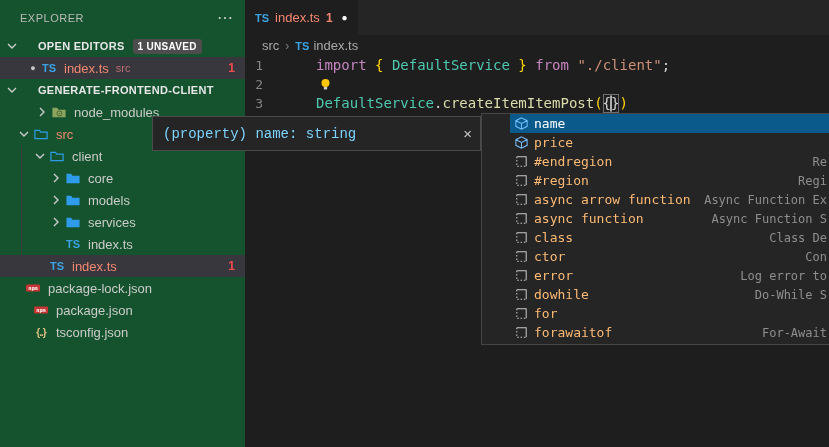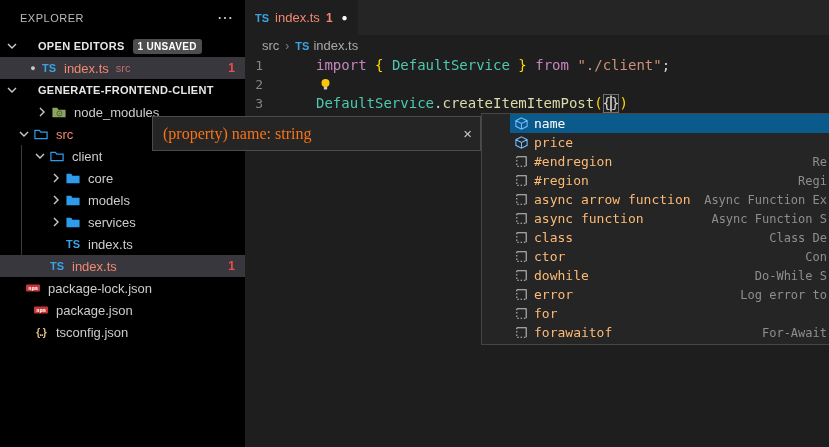--- a/index.html
+++ b/index.html
@@ -1,21 +1,21 @@
 <!DOCTYPE html>
 <html><head>
 <meta charset="utf-8">
 <style>
   * { margin:0; padding:0; box-sizing:border-box; }
   html,body { width:829px; height:447px; overflow:hidden; background:#1e1e1e;
               font-family:"Liberation Sans", sans-serif; }
   #stage { position:relative; width:829px; height:447px; background:#1e1e1e; overflow:hidden; }
 
   
-  #sidebar { position:absolute; left:0; top:0; width:245px; height:447px; background:#000000; color:#cccccc; }
+  #sidebar { position:absolute; left:0; top:0; width:245px; height:447px; background:#14532d; color:#cccccc; }
   .sb-header { height:35px; display:flex; align-items:center; padding:0 12px 0 20px; }
   .sb-title { font-size:11px; letter-spacing:.5px; color:#bbbbbb; }
   .sb-actions { margin-left:auto; color:#cccccc; font-size:16px; line-height:10px; cursor:pointer; }
   .section-row { height:22px; display:flex; align-items:center; padding-left:4px; cursor:pointer; }
   .section-label { font-size:11px; font-weight:bold; color:#e7e7e7; letter-spacing:.3px; margin-left:18px; }
   .section-badge { margin-left:8px; background:#4d4d4d; color:#ffffff; font-size:10px; font-weight:bold;
                    padding:2px 5px; border-radius:3px; letter-spacing:.3px; }
   .row { height:22px; display:flex; align-items:center; font-size:13px; color:#cccccc; position:relative; cursor:pointer; }
   .row.selected { background:#37373d; }
   .row .count { position:absolute; right:10px; color:#f14c4c; font-size:12px; font-weight:bold; }
@@ -55,21 +55,21 @@
   .tok-brace-match { color:#d4d4d4; outline:1px solid #6e6e6e; outline-offset:-1px;
                      text-decoration:underline; text-decoration-style:wavy; text-decoration-color:#f14c4c;
                      text-decoration-thickness:1px; text-underline-offset:3px; }
   .cursor { position:relative; width:0; height:17px; }
   .cursor::after { content:""; position:absolute; left:-1px; top:1px; width:2px; height:15px; background:#aeafad; }
   .bulb { display:inline-flex; width:15px; height:15px; cursor:pointer; }
 
   
   #tooltip { position:absolute; left:152px; top:116px; width:329px; height:35px; background:#252526;
              border:1px solid #4b4b4b; display:flex; align-items:center; padding:0 8px 0 10px; }
-  #tooltip .txt { font-family:Liberation Serif, serif; font-size:16px; color:#f97316; white-space:pre; }
+  #tooltip .txt { font-family:Liberation Mono, monospace; font-size:14px; color:#7dd3fc; white-space:pre; }
   #tooltip .close { margin-left:auto; color:#c8c8c8; font-size:15px; cursor:pointer; line-height:15px; }
 
   
   #suggest { position:absolute; left:481px; top:113px; width:348px; height:232px; background:#252526;
              border:1px solid #454545; border-right:none; overflow:hidden; }
   .s-row { height:19px; display:flex; align-items:center; padding:0 2px 0 3px; cursor:pointer;margin-left:28px; }
   .s-row .icon { width:16px; margin-right:5px; }
   .s-row .s-label { font-family:"DejaVu Sans Mono", monospace; font-size:13px; color:#fdba74; white-space:pre; }
   .s-row .s-detail { margin-left:auto; font-family:"DejaVu Sans Mono", monospace; font-size:12px;
                      color:#8e8e8e; white-space:pre; }
@@ -363,32 +363,32 @@
         <span class="s-label">ctor</span>
         <span class="s-detail">Con</span>
       </div>
       <div class="s-row">
         <span class="icon">
           <svg width="15" height="15" viewBox="0 0 16 16">
             <path d="M3 3h10v10" stroke="#c8c8c8" stroke-width="1.1" fill="none"></path>
             <path d="M3 3v10h10" stroke="#c8c8c8" stroke-width="1.1" fill="none" stroke-dasharray="1.6 1.9"></path>
           </svg>
         </span>
+        <span class="s-label">error</span>
+        <span class="s-detail">Log error to</span>
+      </div>
+      <div class="s-row">
+        <span class="icon">
+          <svg width="15" height="15" viewBox="0 0 16 16">
+            <path d="M3 3h10v10" stroke="#c8c8c8" stroke-width="1.1" fill="none"></path>
+            <path d="M3 3v10h10" stroke="#c8c8c8" stroke-width="1.1" fill="none" stroke-dasharray="1.6 1.9"></path>
+          </svg>
+        </span>
         <span class="s-label">dowhile</span>
         <span class="s-detail">Do-While S</span>
-      </div>
-      <div class="s-row">
-        <span class="icon">
-          <svg width="15" height="15" viewBox="0 0 16 16">
-            <path d="M3 3h10v10" stroke="#c8c8c8" stroke-width="1.1" fill="none"></path>
-            <path d="M3 3v10h10" stroke="#c8c8c8" stroke-width="1.1" fill="none" stroke-dasharray="1.6 1.9"></path>
-          </svg>
-        </span>
-        <span class="s-label">error</span>
-        <span class="s-detail">Log error to</span>
       </div>
       <div class="s-row">
         <span class="icon">
           <svg width="15" height="15" viewBox="0 0 16 16">
             <path d="M3 3h10v10" stroke="#c8c8c8" stroke-width="1.1" fill="none"></path>
             <path d="M3 3v10h10" stroke="#c8c8c8" stroke-width="1.1" fill="none" stroke-dasharray="1.6 1.9"></path>
           </svg>
         </span>
         <span class="s-label">for</span>
         <span class="s-detail"></span>

